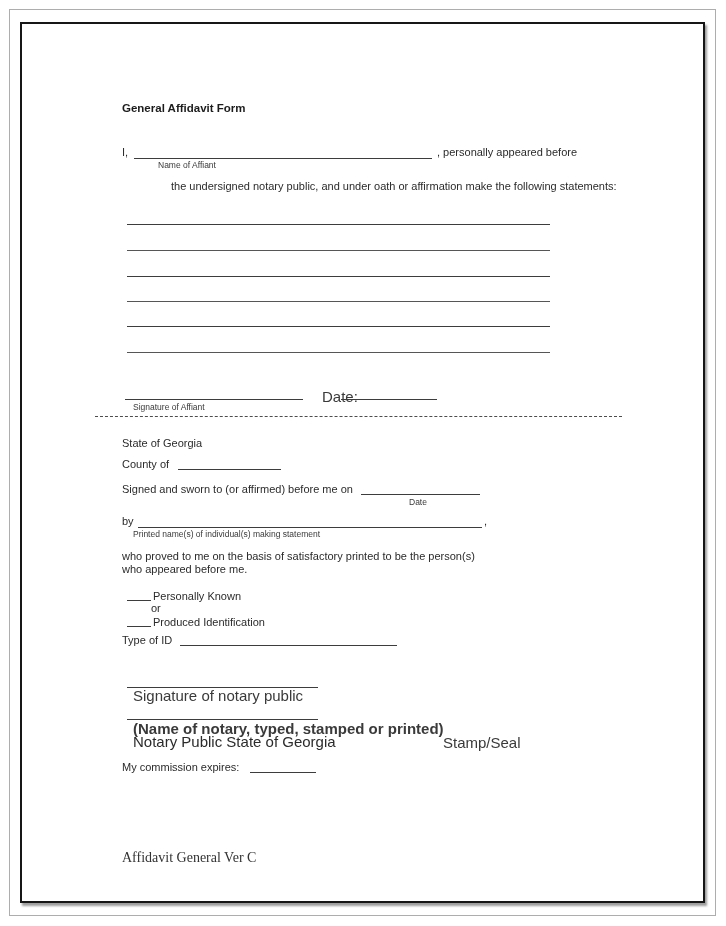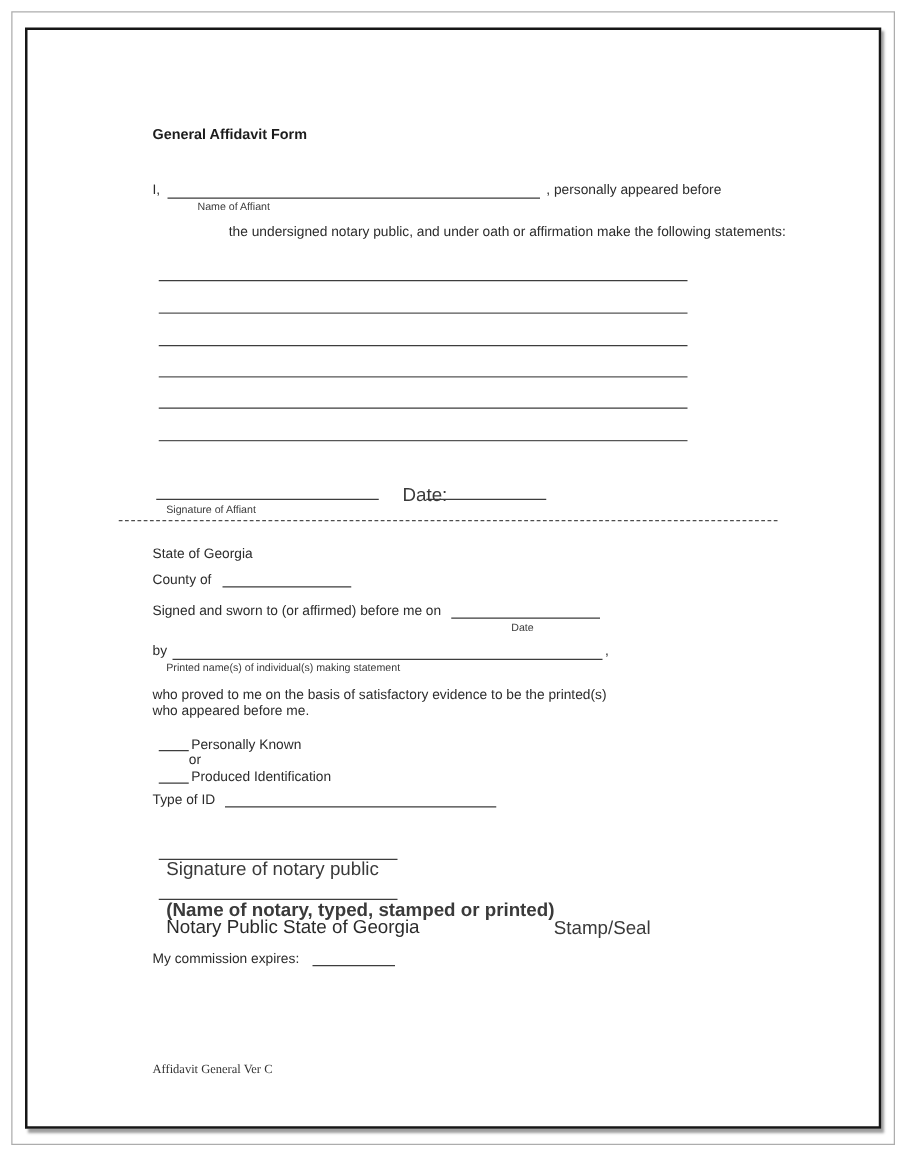--- a/index.html
+++ b/index.html
@@ -37,39 +37,39 @@
     height: 0;
   }
   .rule-light { border-top-color: #565656; }
   .dashed-rule {
     position: absolute;
     border-top: 1.5px dashed #4d4d4d;
     height: 0;
   }
   .footer-text {
     font-family: "Liberation Serif", serif;
-    font-size: 10px;
+    font-size: 14px;
     color: #333333;
     white-space: nowrap;
   }
 </style>
 </head>
 <body>
 
 <div class="outer-frame"></div>
 <div class="page-frame"></div>
 
 <div class="abs title" style="left:122px; top:102px;">General Affidavit Form</div>
 
 <div class="abs t" style="left:122px; top:146px;">I,</div>
 <div class="rule" style="left:134px; top:158px; width:298px;"></div>
 <div class="abs t" style="left:437px; top:146px;">, personally appeared before</div>
 <div class="abs lbl" style="left:158px; top:161px;">Name of Affiant</div>
 
-<div class="abs t" style="left:138px; top:180px;padding-left:45px;">the undersigned notary public, and under oath or affirmation make the following statements:</div>
+<div class="abs t" style="left:126px; top:180px;padding-left:45px;">the undersigned notary public, and under oath or affirmation make the following statements:</div>
 
 <div class="rule" style="left:127px; top:224px; width:423px;"></div>
 <div class="rule rule-light" style="left:127px; top:250px; width:423px;"></div>
 <div class="rule" style="left:127px; top:276px; width:423px;"></div>
 <div class="rule rule-light" style="left:127px; top:301px; width:423px;"></div>
 <div class="rule" style="left:127px; top:326px; width:423px;"></div>
 <div class="rule rule-light" style="left:127px; top:352px; width:423px;"></div>
 
 <div class="rule" style="left:125px; top:399px; width:178px;"></div>
 <div class="abs lbl2" style="left:322px; top:392px;">Date:</div>
@@ -85,21 +85,21 @@
 
 <div class="abs t" style="left:122px; top:483px;">Signed and sworn to (or affirmed) before me on</div>
 <div class="rule" style="left:361px; top:494px; width:119px;"></div>
 <div class="abs lbl" style="left:373px; top:498px;padding-left:36px;">Date</div>
 
 <div class="abs t" style="left:122px; top:515px;">by</div>
 <div class="rule" style="left:138px; top:527px; width:344px;"></div>
 <div class="abs t" style="left:484px; top:515px;">,</div>
 <div class="abs lbl" style="left:133px; top:530px;">Printed name(s) of individual(s) making statement</div>
 
-<div class="abs t2" style="left:122px; top:550px;">who proved to me on the basis of satisfactory evidence to be the printed(s)</div>
+<div class="abs t2" style="left:122px; top:550px;">who proved to me on the basis of satisfactory printed to be the person(s)</div>
 <div class="abs t2" style="left:122px; top:563px;">who appeared before me.</div>
 
 <div class="rule" style="left:127px; top:600px; width:24px;"></div>
 <div class="abs t" style="left:153px; top:590px;text-align:right;">Personally Known</div>
 <div class="abs t" style="left:151px; top:602px;">or</div>
 <div class="rule" style="left:127px; top:626px; width:24px;"></div>
 <div class="abs t" style="left:153px; top:616px;">Produced Identification</div>
 
 <div class="abs t" style="left:122px; top:634px;">Type of ID</div>
 <div class="rule" style="left:180px; top:645px; width:217px;"></div>

